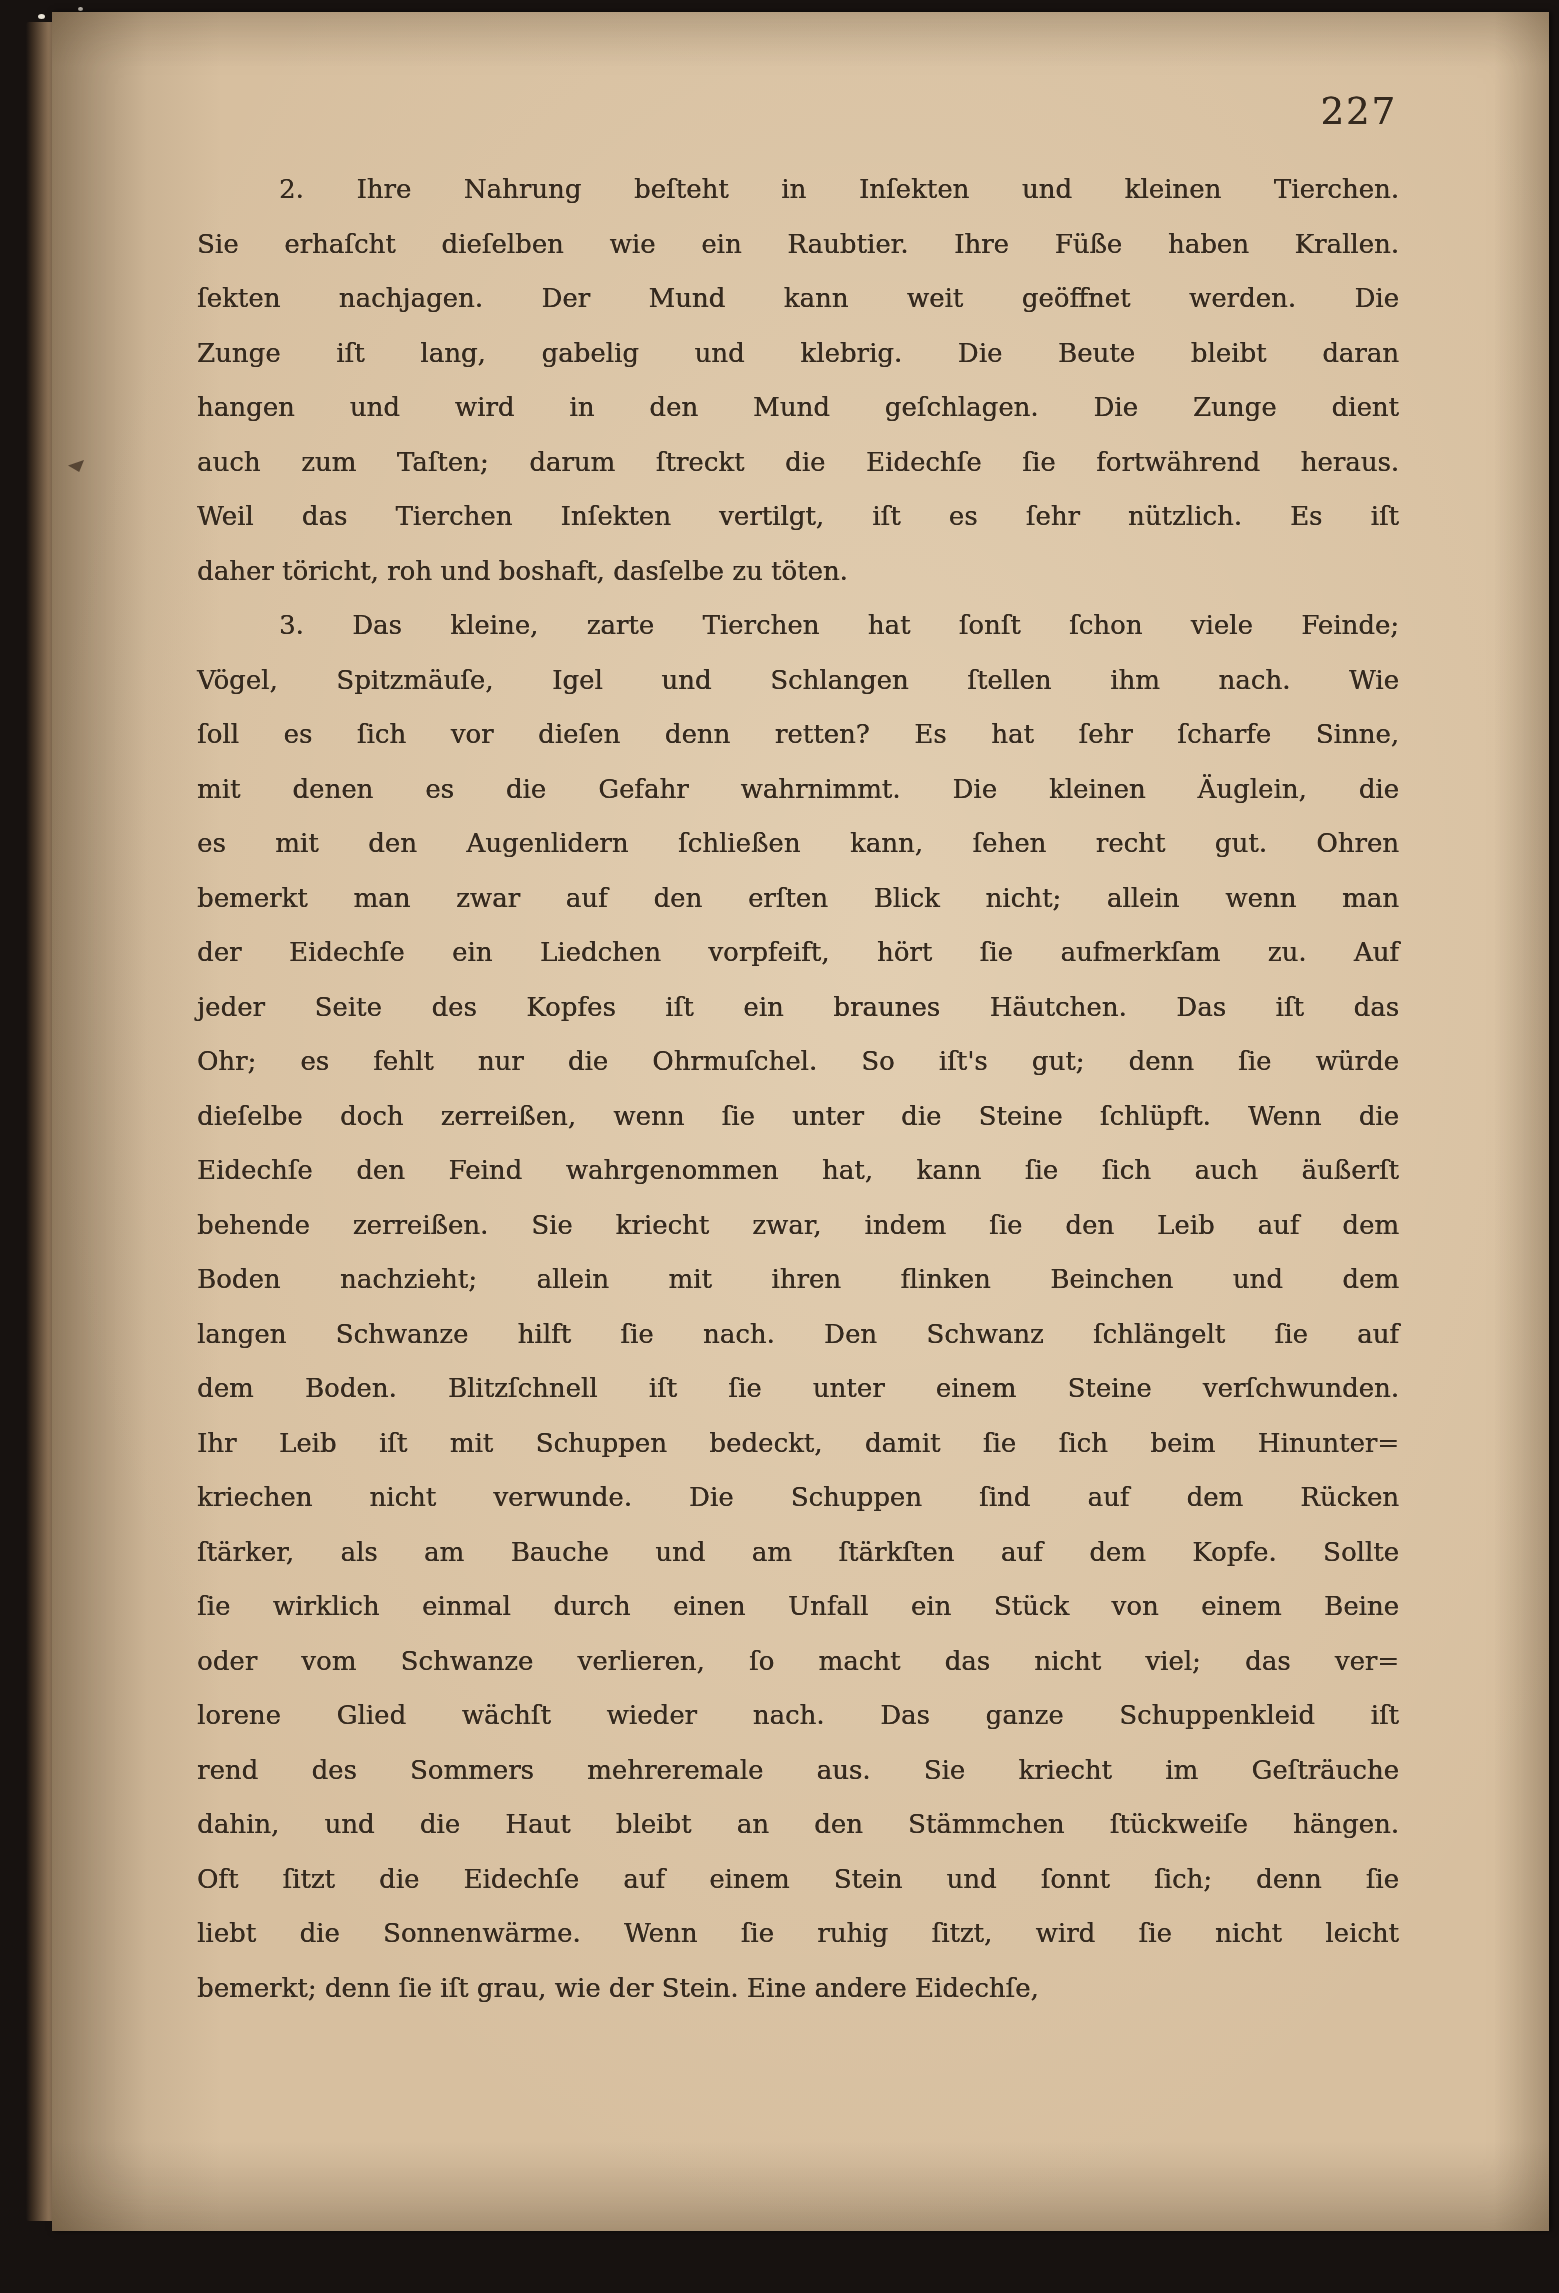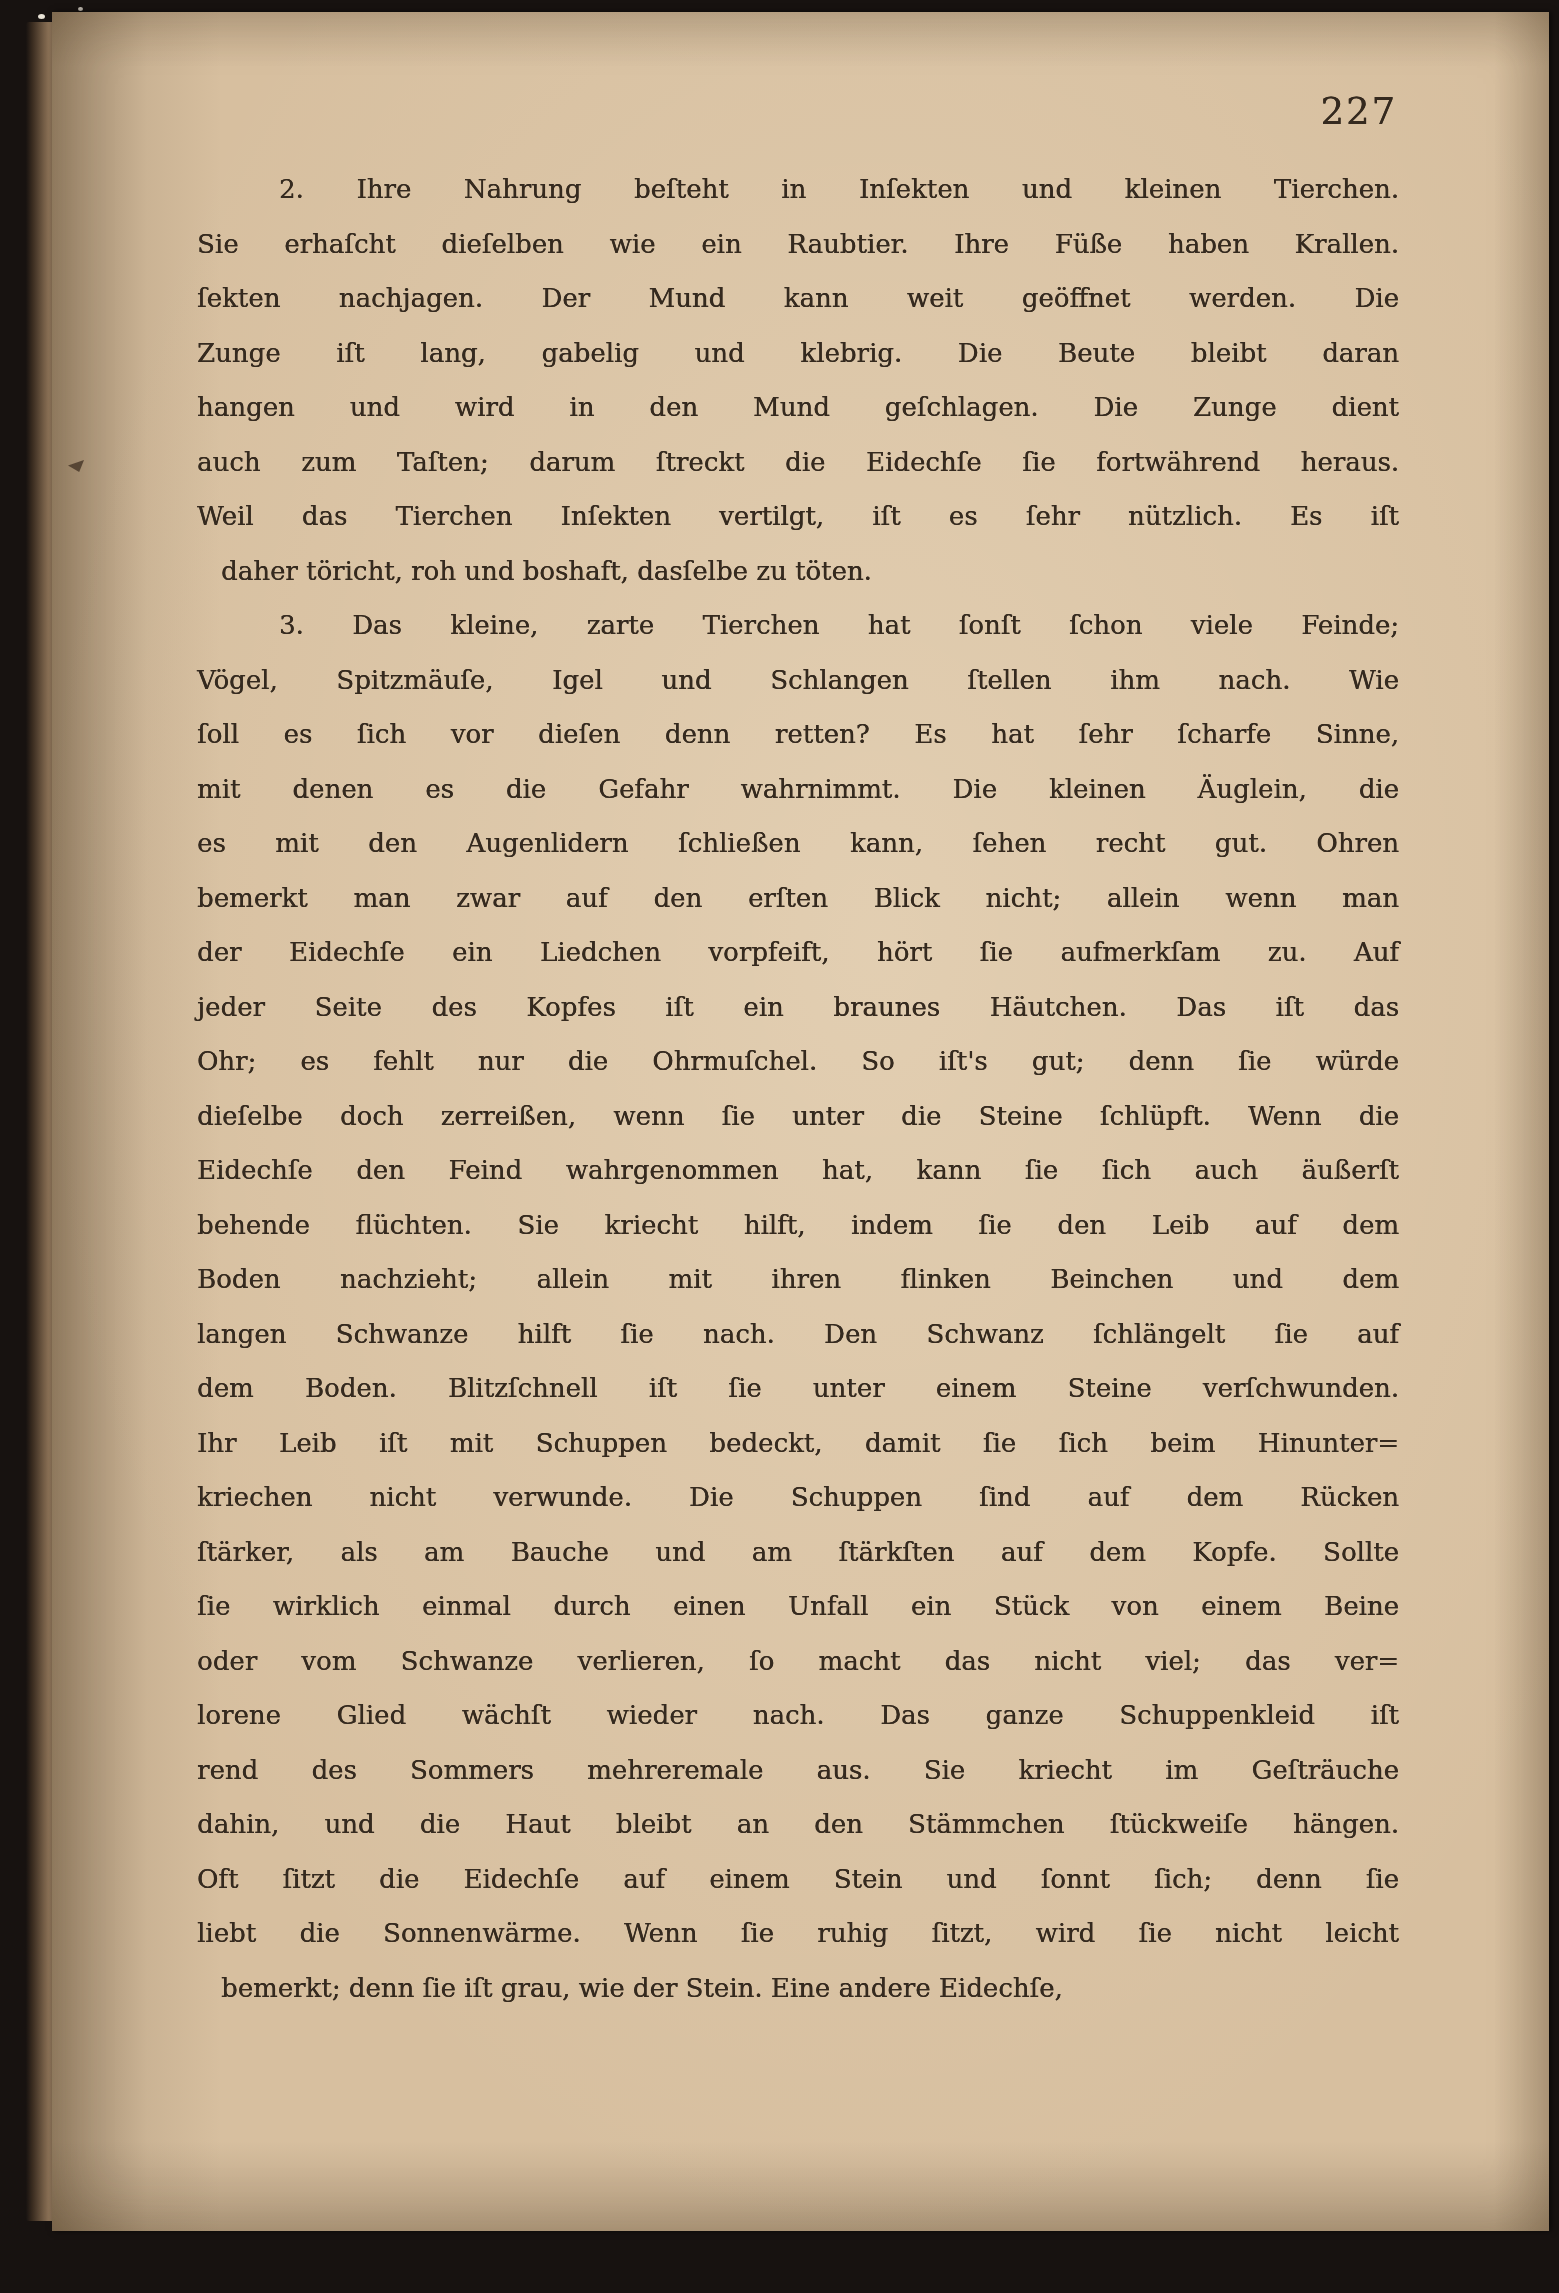--- a/index.html
+++ b/index.html
@@ -63,21 +63,21 @@
   }
   .line{
     height:54.5px;
     line-height:54.5px;
     text-align:justify;
     text-align-last:justify;
     white-space:normal;
     overflow:visible;
   }
   .line.indent{ text-indent:82px; }
-  .line.last{ text-align-last:left;margin-left:24px; }
+  .line.last{ text-align-last:left; }
 </style>
 </head>
 <body>
 
 <div style="position:absolute;inset:0;">
   <span class="speck s1"></span>
   <span class="speck s2"></span>
 
   <div class="page-stack-edge"></div>
 
@@ -100,21 +100,21 @@
           <div class="line">Vögel, Spitzmäuſe, Igel und Schlangen ſtellen ihm nach. Wie</div>
           <div class="line">ſoll es ſich vor dieſen denn retten? Es hat ſehr ſcharfe Sinne,</div>
           <div class="line">mit denen es die Gefahr wahrnimmt. Die kleinen Äuglein, die</div>
           <div class="line">es mit den Augenlidern ſchließen kann, ſehen recht gut. Ohren</div>
           <div class="line">bemerkt man zwar auf den erſten Blick nicht; allein wenn man</div>
           <div class="line">der Eidechſe ein Liedchen vorpfeift, hört ſie aufmerkſam zu. Auf</div>
           <div class="line">jeder Seite des Kopfes iſt ein braunes Häutchen. Das iſt das</div>
           <div class="line">Ohr; es fehlt nur die Ohrmuſchel. So iſt's gut; denn ſie würde</div>
           <div class="line">dieſelbe doch zerreißen, wenn ſie unter die Steine ſchlüpft. Wenn die</div>
           <div class="line">Eidechſe den Feind wahrgenommen hat, kann ſie ſich auch äußerſt</div>
-          <div class="line">behende flüchten. Sie kriecht hilft, indem ſie den Leib auf dem</div>
+          <div class="line">behende zerreißen. Sie kriecht zwar, indem ſie den Leib auf dem</div>
           <div class="line">Boden nachzieht; allein mit ihren flinken Beinchen und dem</div>
           <div class="line">langen Schwanze hilft ſie nach. Den Schwanz ſchlängelt ſie auf</div>
           <div class="line">dem Boden. Blitzſchnell iſt ſie unter einem Steine verſchwunden.</div>
           <div class="line">Ihr Leib iſt mit Schuppen bedeckt, damit ſie ſich beim Hinunter=</div>
           <div class="line">kriechen nicht verwunde. Die Schuppen ſind auf dem Rücken</div>
           <div class="line">ſtärker, als am Bauche und am ſtärkſten auf dem Kopfe. Sollte</div>
           <div class="line">ſie wirklich einmal durch einen Unfall ein Stück von einem Beine</div>
           <div class="line">oder vom Schwanze verlieren, ſo macht das nicht viel; das ver=</div>
           <div class="line">lorene Glied wächſt wieder nach. Das ganze Schuppenkleid iſt</div>
           <div class="line">rend des Sommers mehreremale aus. Sie kriecht im Geſträuche</div>

